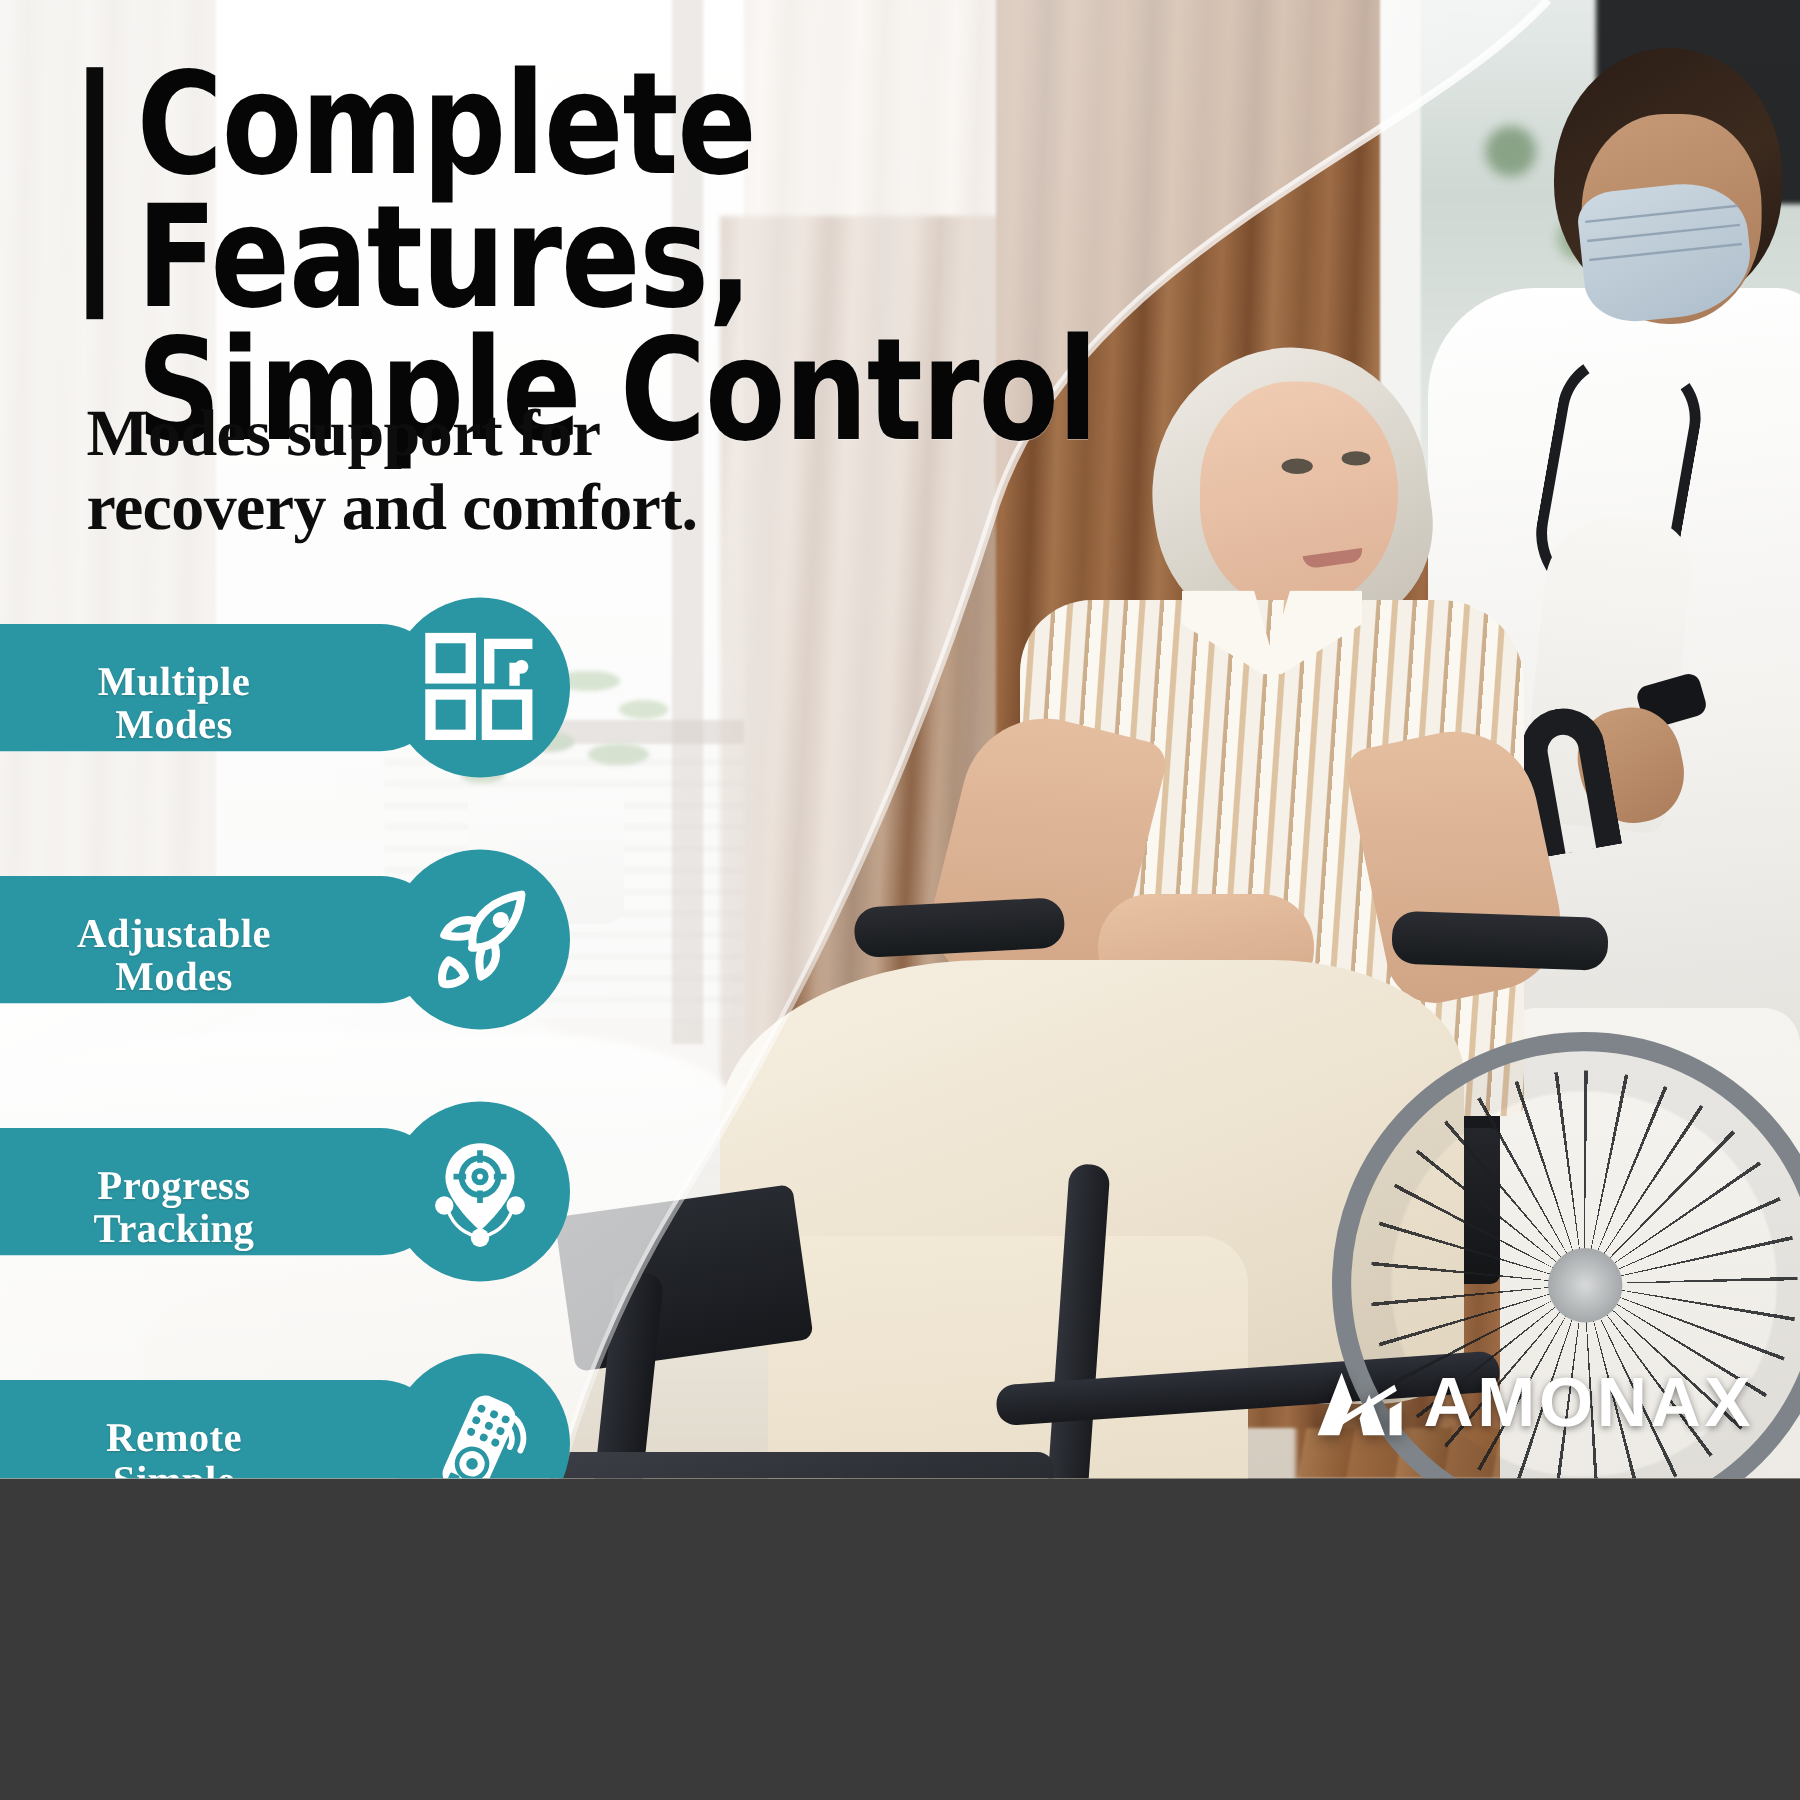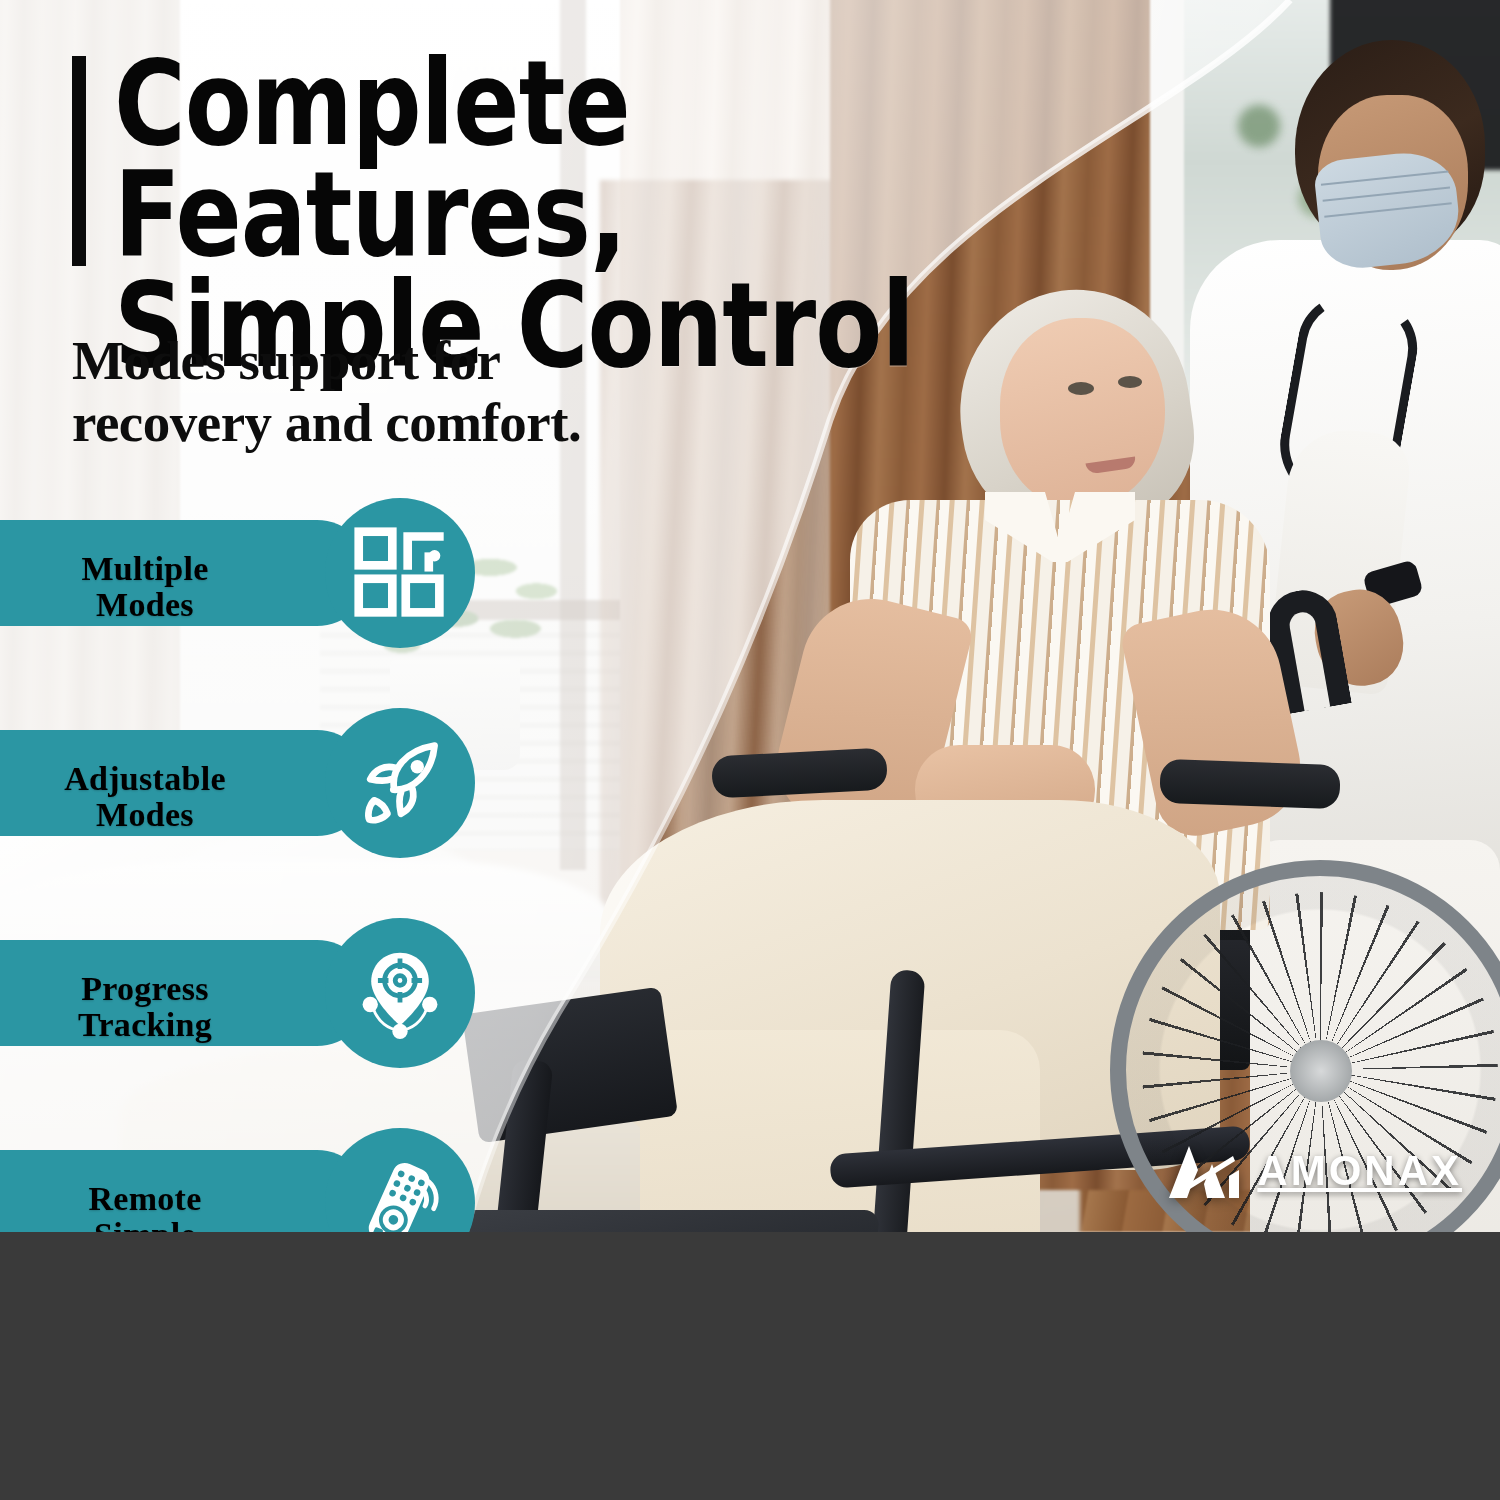--- a/index.html
+++ b/index.html
@@ -420,44 +420,43 @@
     display:flex;align-items:center;
   }
   .pill-bar{
     position:absolute;left:0;top:22px;height:106px;width:430px;
     background:#2b96a3;border-radius:60px;
     display:flex;align-items:center;justify-content:center;
     padding-left:70px;padding-right:90px;
   }
   .pill-label{
     font-family:"Liberation Serif","DejaVu Serif",serif;
-    font-weight:700;color:#000000;
+    font-weight:700;color:#ffffff;
     font-size:34px;line-height:1.05;text-align:center;
     white-space:pre-line;letter-spacing:.3px;
     text-shadow:0 1px 2px rgba(0,0,0,.18);
     margin-top:27px;
   }
   .pill-badge{
     position:absolute;left:385px;top:0;width:150px;height:150px;
     background:#2b96a3;border-radius:50%;
     display:flex;align-items:center;justify-content:center;
   }
   .pill-badge svg{width:96px;height:96px;display:block;}
 
   
   .logo{
     position:absolute;right:38px;bottom:30px;
     display:flex;align-items:center;gap:16px;
   }
   .logo svg{display:block;filter:drop-shadow(0 2px 6px rgba(0,0,0,.45));}
   .logo-word{
     font-family:"Liberation Sans","DejaVu Sans",sans-serif;
-    font-weight:700;color:#ffffff;font-size:42px;letter-spacing:3px;
+    font-weight:700;color:#ffffff;font-size:58px;letter-spacing:3px;
     text-shadow:0 2px 6px rgba(0,0,0,.45);
-    text-decoration:underline;
   }
 </style>
 </head>
 <body>
 
 <div class="stage">
 
   <div class="bg">
     <div class="floor"></div>
     <div class="floor-rug"></div>

